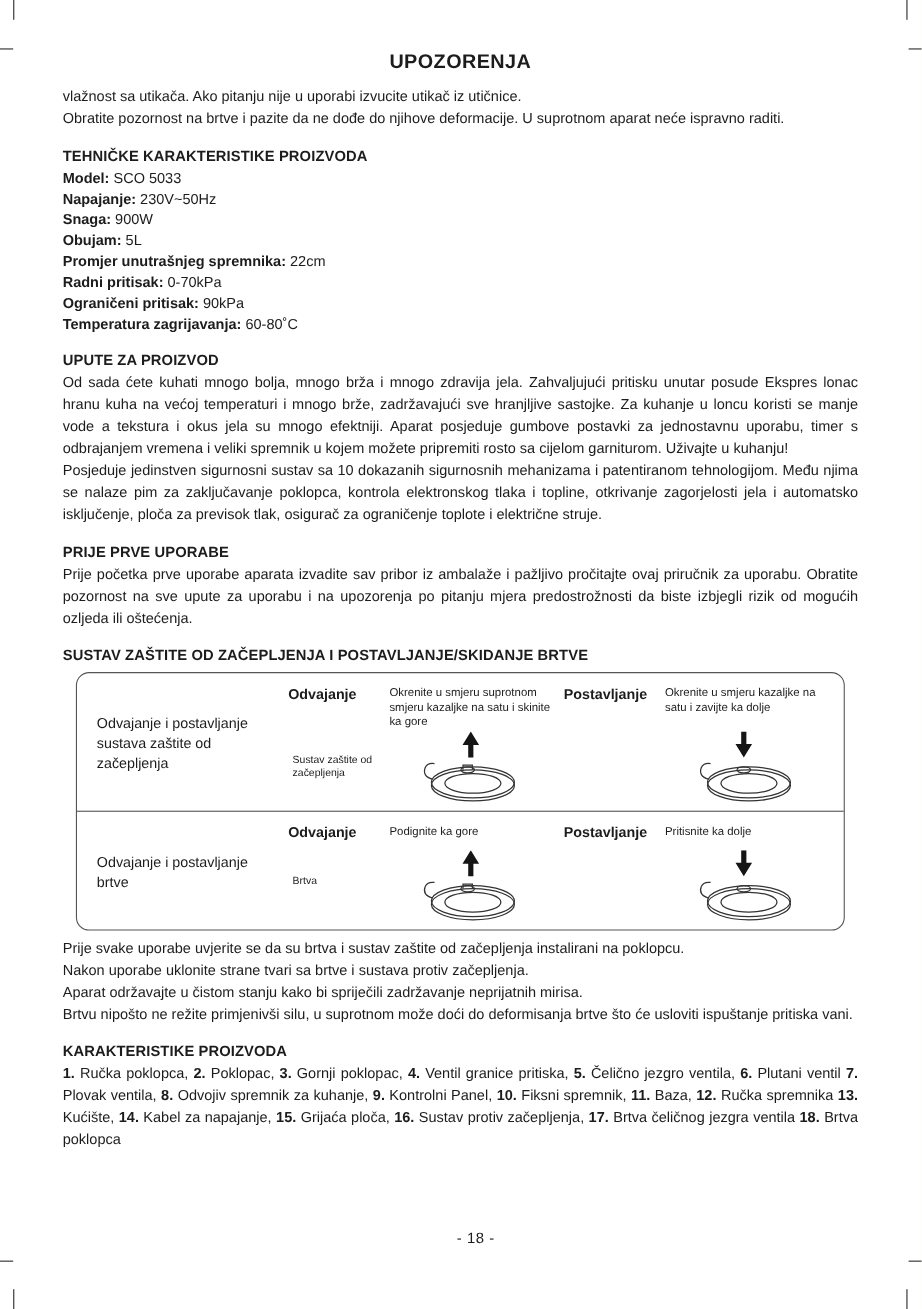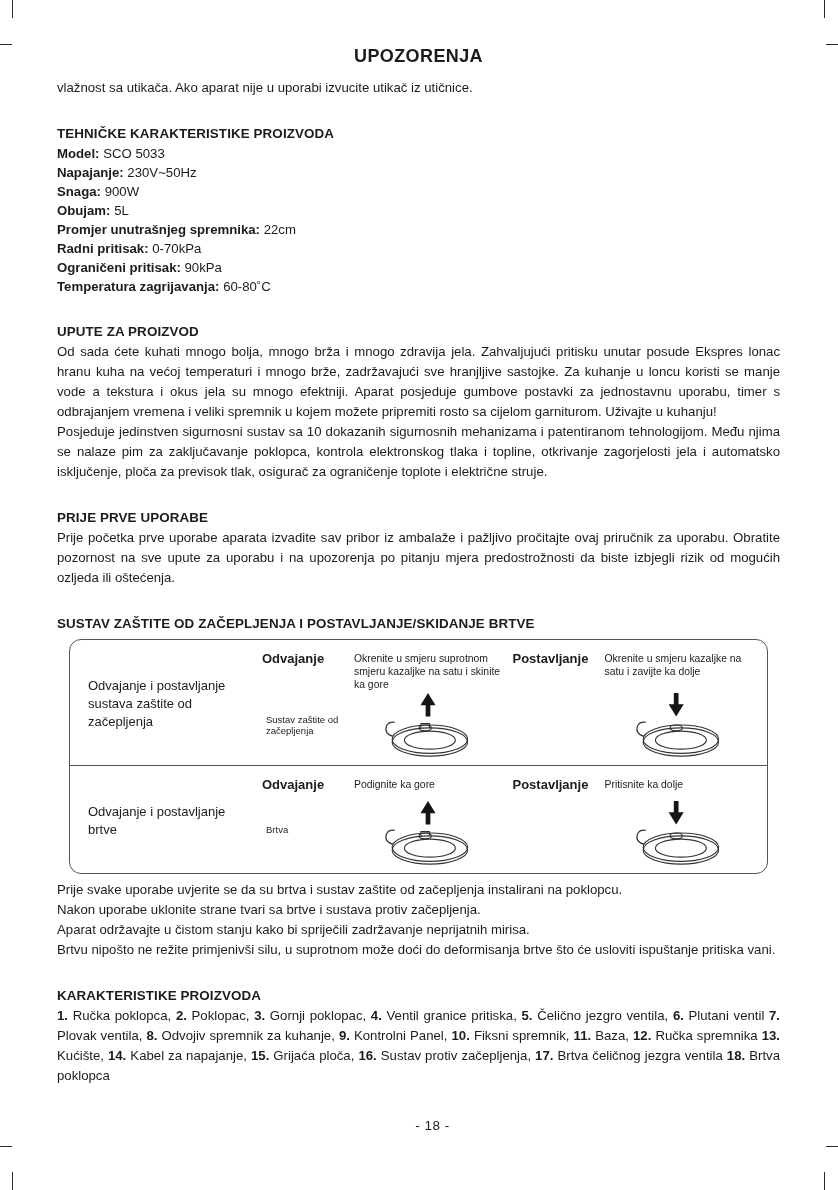--- a/index.html
+++ b/index.html
@@ -10,21 +10,21 @@
     font-family:"Liberation Sans", sans-serif;
   }
   .page { position:absolute; inset:0; padding:46px 58px 0 57px; }
 
   .title {
     text-align:center; font-size:18px; font-weight:bold;
     letter-spacing:0.4px; margin-bottom:11px;
   }
   .body { font-size:13.2px; line-height:20px; }
   .just { text-align:justify; }
-  h2.sect { font-size:13.4px; font-weight:bold; margin-top:28px; margin-bottom:3px; letter-spacing:0.1px; }
+  h2.sect { font-size:13.4px; font-weight:bold; margin-top:16px; margin-bottom:3px; letter-spacing:0.1px; }
   .spec { font-size:13.2px; line-height:19px; }
   .spec b { font-weight:bold; }
 
   
   .diagram-box {
     border:1.6px solid #555; border-radius:12px; margin:8px 12px 6px 12px;
     background:#fff;
   }
   .d-row { display:flex; padding:9px 10px 6px 10px; min-height:116px; }
   .d-row2 { border-top:1.4px solid #555; min-height:108px; }
@@ -67,21 +67,22 @@
 <div class="crop h" style="left:0; top:1146px;"></div>
 <div class="crop v" style="left:12px; top:1172px;"></div>
 <div class="crop h" style="left:826px; top:1146px;"></div>
 <div class="crop v" style="left:824px; top:1172px;"></div>
 
 <div class="page">
 
   <h1 class="title">UPOZORENJA</h1>
 
   <div>
-      <p class="body"><span>vlažnost sa utikača. Ako aparat nije u uporabi izvucite utikač iz utičnice.</span></p>
+      <p class="body"><span>vlažnost sa utikača. Ako pitanju nije u uporabi izvucite utikač iz utičnice.</span></p>
+      <p class="body"><span>Obratite pozornost na brtve i pazite da ne dođe do njihove deformacije. U suprotnom aparat neće ispravno raditi.</span></p>
     </div>
 
   <h2 class="sect">TEHNIČKE KARAKTERISTIKE PROIZVODA</h2>
   <div>
       <p class="spec"><b>Model:</b><span> SCO 5033</span></p>
       <p class="spec"><b>Napajanje:</b><span> 230V~50Hz</span></p>
       <p class="spec"><b>Snaga:</b><span> 900W</span></p>
       <p class="spec"><b>Obujam:</b><span> 5L</span></p>
       <p class="spec"><b>Promjer unutrašnjeg spremnika:</b><span> 22cm</span></p>
       <p class="spec"><b>Radni pritisak:</b><span> 0-70kPa</span></p>

